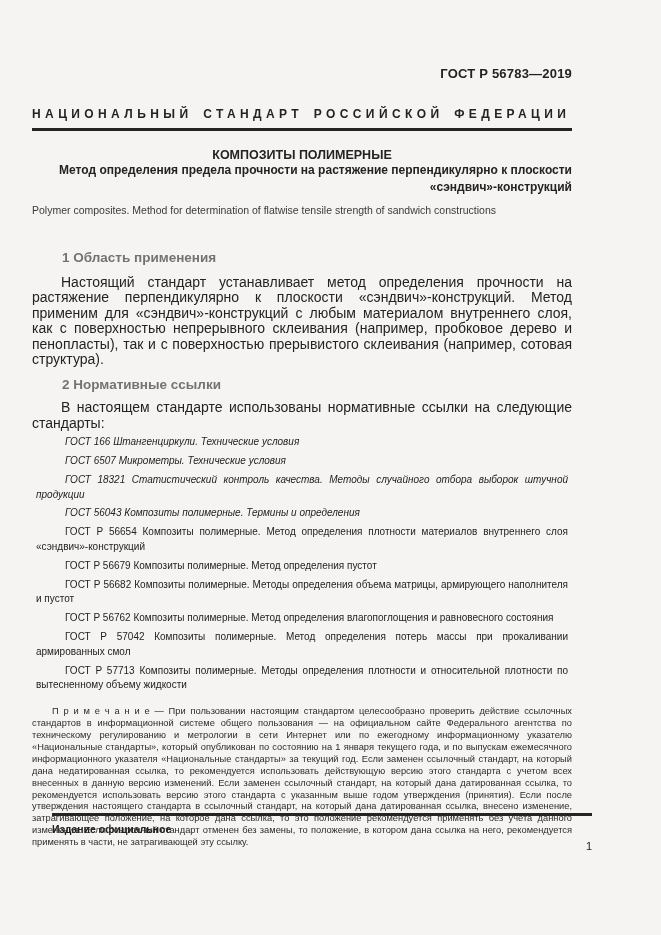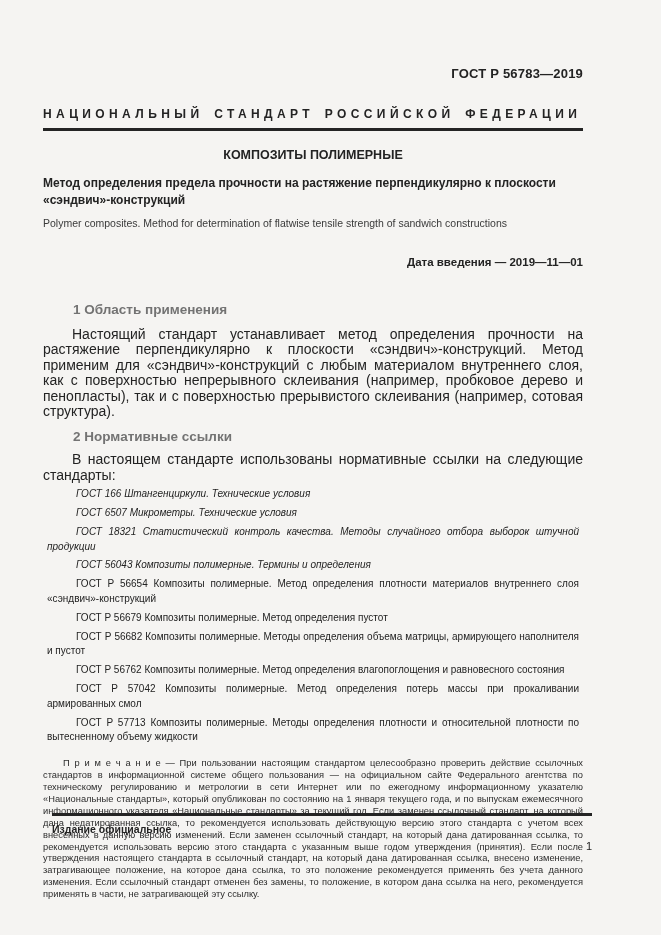--- a/index.html
+++ b/index.html
@@ -6,36 +6,36 @@
   body { background: #e9e8e6; }
   .page {
     position: relative;
     width: 661px;
     height: 935px;
     background: #f5f4f2;
     font-family: "Liberation Sans", sans-serif;
     color: #232323;
     overflow: hidden;
   }
-  .content { position: absolute; left: 43px; top: 0; width: 540px; }
+  .content { position: absolute; left: 32px; top: 0; width: 540px; }
 
   .doc-code { margin-top: 66px; text-align: right; font-weight: bold; font-size: 13px; letter-spacing: .2px; }
 
   .banner {
     margin-top: 26px;
     font-weight: bold;
     font-size: 12px;
     letter-spacing: 4.4px;
     word-spacing: 3px;
     white-space: nowrap;
   }
   .rule-thick { margin-top: 7px; height: 3px; background: #242424; }
 
   .title { margin-top: 17px; text-align: center; font-weight: bold; font-size: 12.5px; }
-  .subtitle { margin-top: 13px; text-align: left; font-weight: bold; font-size: 12px; line-height: 17px; }
+  .subtitle { text-align: right; font-weight: bold; font-size: 12px; line-height: 17px; }
   .subtitle-en { margin-top: 8px; text-align: left; font-size: 10.5px; color: #3a3a3a; }
 
   .date { margin-top: 27px; text-align: right; font-weight: bold; font-size: 11.5px; }
 
   .sec { margin: 0 0 0 30px; font-size: 13.5px; font-weight: bold; color: #737373; }
   .sec1 { margin-top: 34px; }
   .sec2 { margin-top: 10px; }
 
   .body-p {
     margin: 10px 0 0 0;
@@ -83,21 +83,20 @@
 
     <div class="title">КОМПОЗИТЫ ПОЛИМЕРНЫЕ</div>
 
     <div class="subtitle">
       <div>Метод определения предела прочности на растяжение перпендикулярно к плоскости</div>
       <div>«сэндвич»-конструкций</div>
     </div>
 
     <div class="subtitle-en">Polymer composites. Method for determination of flatwise tensile strength of sandwich constructions</div>
 
-    <div class="date">Дата введения — 2019—11—01</div>
 
     <h2 class="sec sec1">1  Область применения</h2>
     <p class="body-p">Настоящий стандарт устанавливает метод определения прочности на растяжение перпендикулярно к плоскости «сэндвич»-конструкций. Метод применим для «сэндвич»-конструкций с любым материалом внутреннего слоя, как с поверхностью непрерывного склеивания (например, пробковое дерево и пенопласты), так и с поверхностью прерывистого склеивания (например, сотовая структура).</p>
 
     <h2 class="sec sec2">2  Нормативные ссылки</h2>
     <p class="body-p intro-p">В настоящем стандарте использованы нормативные ссылки на следующие стандарты:</p>
 
     <div class="refs" id="refs">
         <p class="ref it">ГОСТ 166 Штангенциркули. Технические условия</p>
         <p class="ref it">ГОСТ 6507 Микрометры. Технические условия</p>

